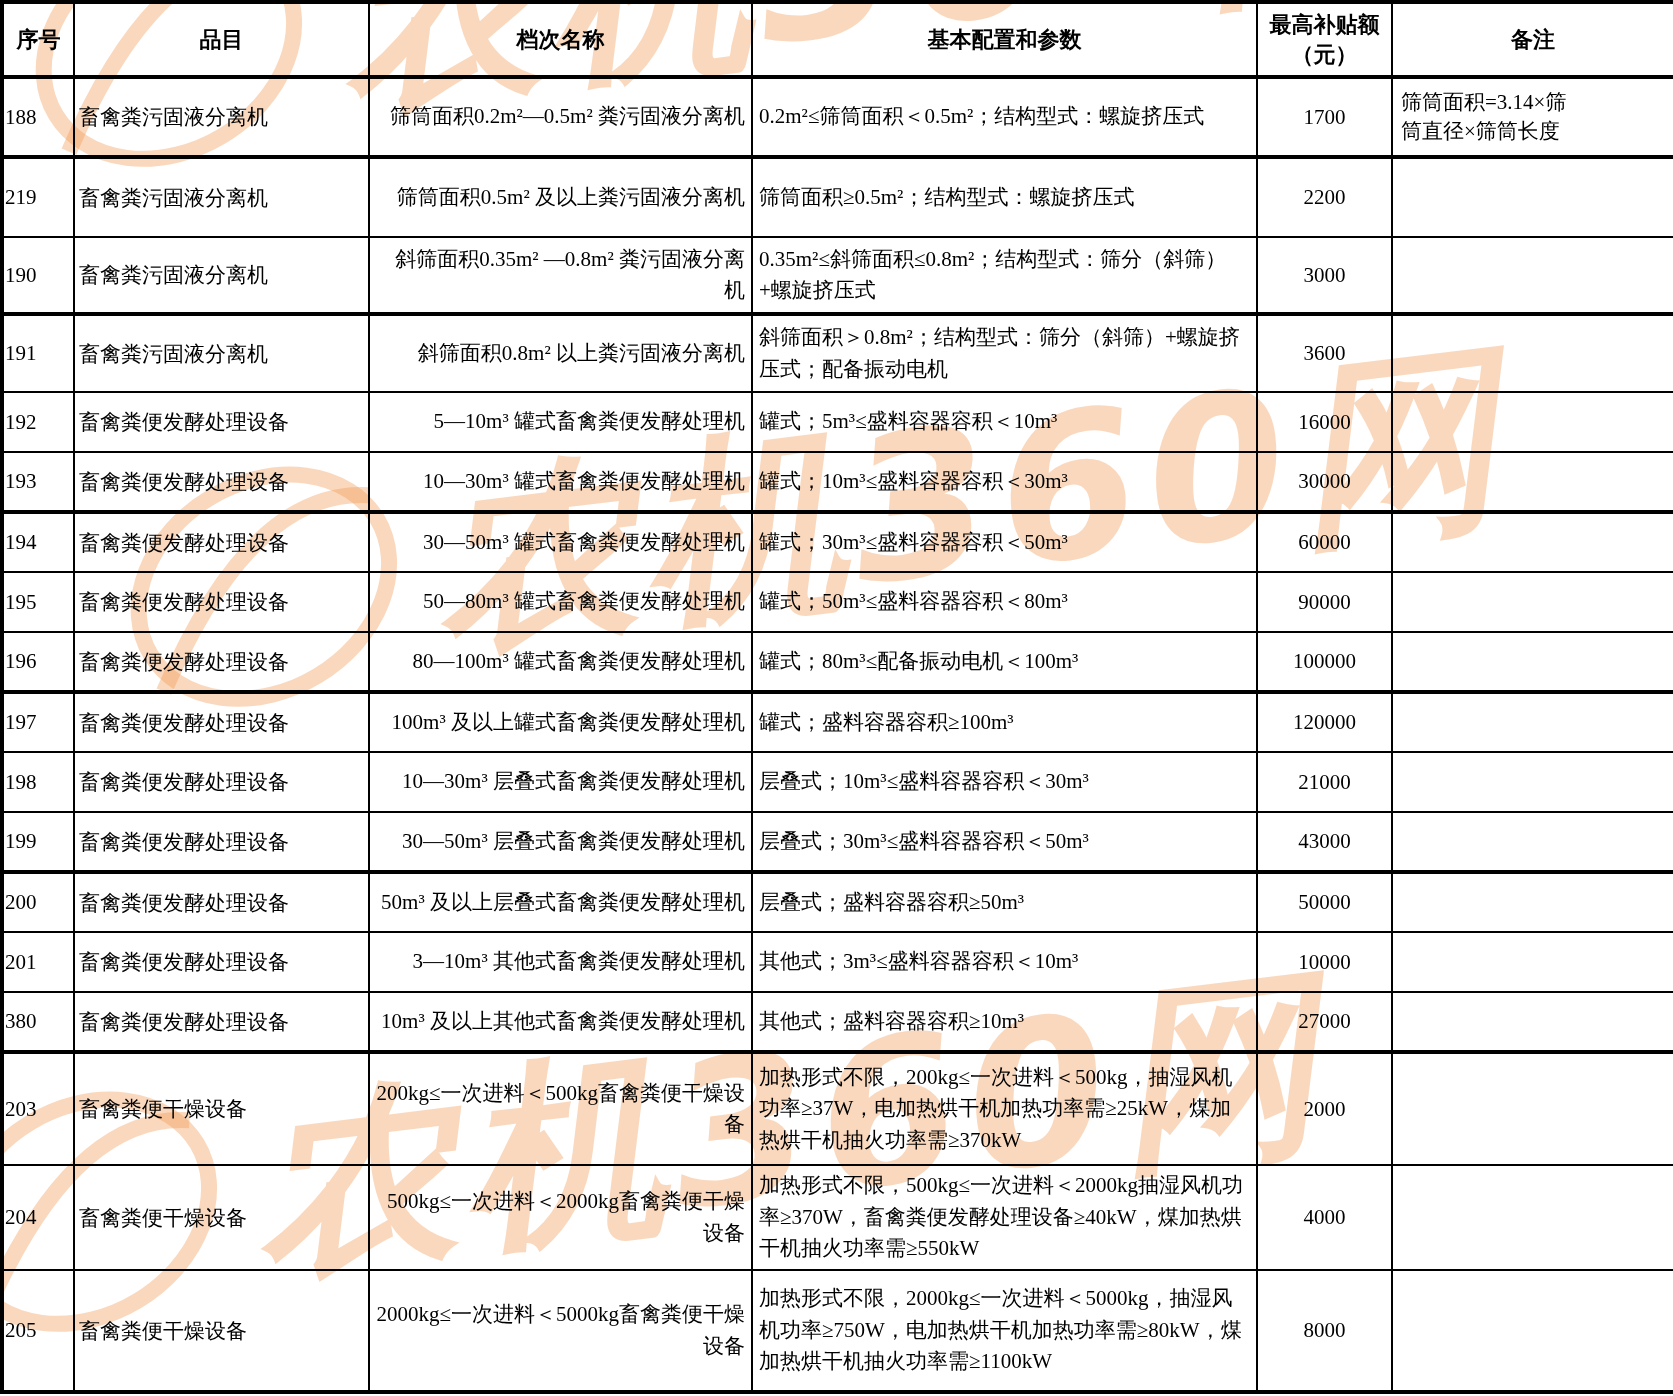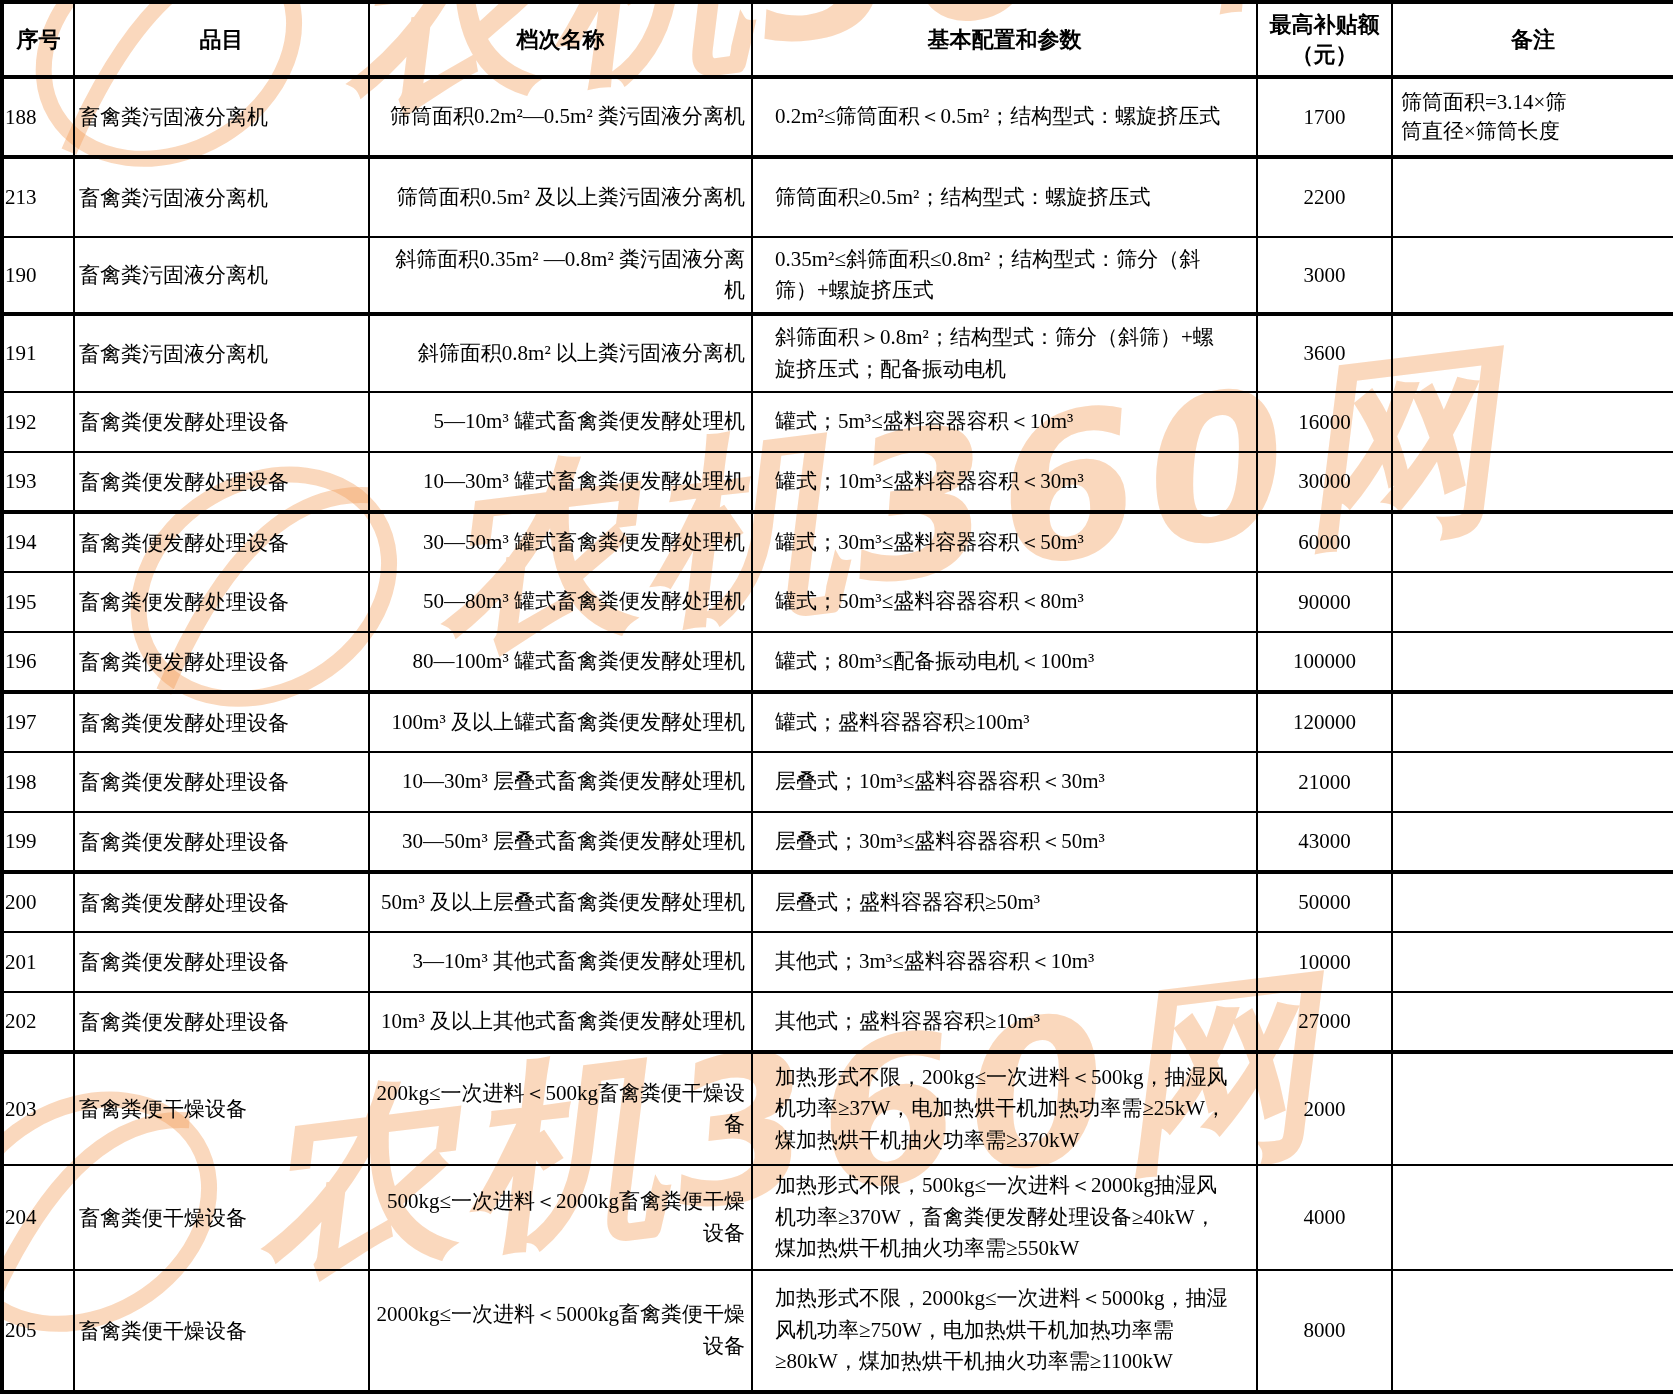--- a/index.html
+++ b/index.html
@@ -59,21 +59,21 @@
     line-height:1.35;
     padding:0 4px;
   }
   .grid td { font-size:21px; }
   .grid thead th { border-bottom-width:4px; }
   .grid { border:4px solid #000; }
   tr.thick-top td { border-top-width:4px; }
   .c-no      { font-size:22px; }
   .c-item    { text-align:left; padding:0 4px; }
   .c-grade   { text-align:right; padding:2px 6px; line-height:1.5; }
-  .c-config  { text-align:left; padding:2px 22px; line-height:1.5; }
+  .c-config  { text-align:left; padding:2px 6px; line-height:1.5; }
   .c-subsidy { text-align:center; font-size:22px; }
   .c-remark  { text-align:left; font-size:20px; line-height:1.4; padding:2px 86px 2px 8px; }
 </style>
 </head>
 <body>
 
 <div class="page">
 
   <div class="wm-layer">
     <div class="wm wm1">
@@ -127,21 +127,21 @@
     <tbody id="tbody">
         <tr style="height: 80px;">
           <td class="c-no">188</td>
           <td class="c-item">畜禽粪污固液分离机</td>
           <td class="c-grade">筛筒面积0.2m²—0.5m² 粪污固液分离机</td>
           <td class="c-config">0.2m²≤筛筒面积＜0.5m²；结构型式：螺旋挤压式</td>
           <td class="c-subsidy">1700</td>
           <td class="c-remark">筛筒面积=3.14×筛筒直径×筛筒长度</td>
         </tr>
         <tr class="thick-top" style="height: 80px;">
-          <td class="c-no">213</td>
+          <td class="c-no">219</td>
           <td class="c-item">畜禽粪污固液分离机</td>
           <td class="c-grade">筛筒面积0.5m² 及以上粪污固液分离机</td>
           <td class="c-config">筛筒面积≥0.5m²；结构型式：螺旋挤压式</td>
           <td class="c-subsidy">2200</td>
           <td class="c-remark"></td>
         </tr>
         <tr style="height: 77px;">
           <td class="c-no">190</td>
           <td class="c-item">畜禽粪污固液分离机</td>
           <td class="c-grade">斜筛面积0.35m² —0.8m² 粪污固液分离机</td>
@@ -231,21 +231,21 @@
         </tr>
         <tr style="height: 60px;">
           <td class="c-no">201</td>
           <td class="c-item">畜禽粪便发酵处理设备</td>
           <td class="c-grade">3—10m³ 其他式畜禽粪便发酵处理机</td>
           <td class="c-config">其他式；3m³≤盛料容器容积＜10m³</td>
           <td class="c-subsidy">10000</td>
           <td class="c-remark"></td>
         </tr>
         <tr style="height: 60px;">
-          <td class="c-no">202</td>
+          <td class="c-no">380</td>
           <td class="c-item">畜禽粪便发酵处理设备</td>
           <td class="c-grade">10m³ 及以上其他式畜禽粪便发酵处理机</td>
           <td class="c-config">其他式；盛料容器容积≥10m³</td>
           <td class="c-subsidy">27000</td>
           <td class="c-remark"></td>
         </tr>
         <tr class="thick-top" style="height: 113px;">
           <td class="c-no">203</td>
           <td class="c-item">畜禽粪便干燥设备</td>
           <td class="c-grade">200kg≤一次进料＜500kg畜禽粪便干燥设备</td>

